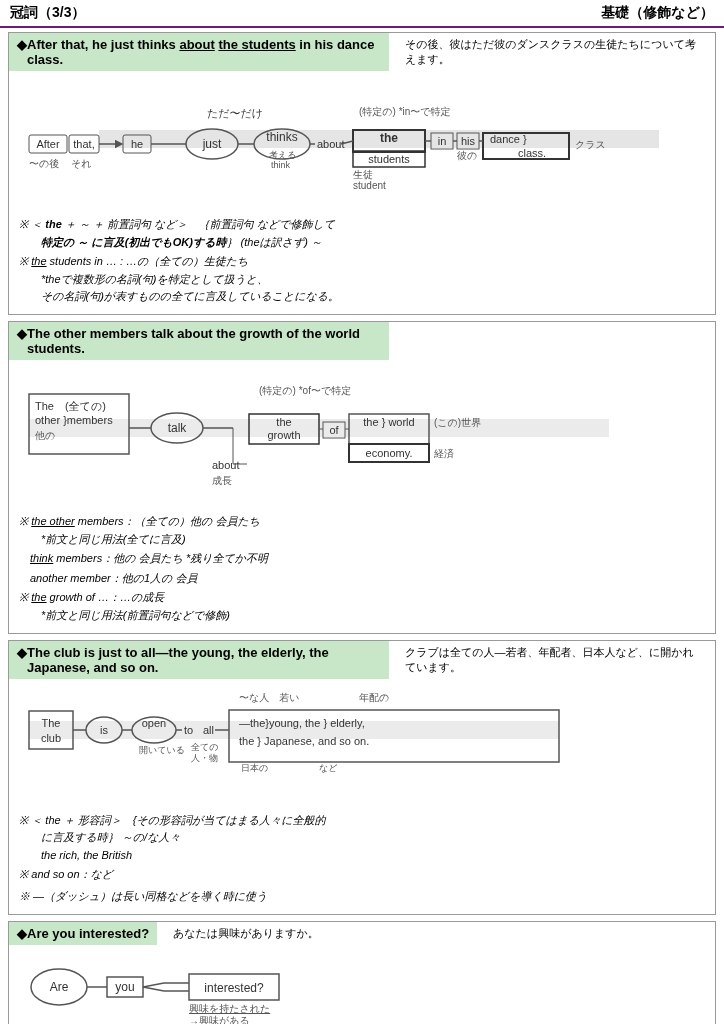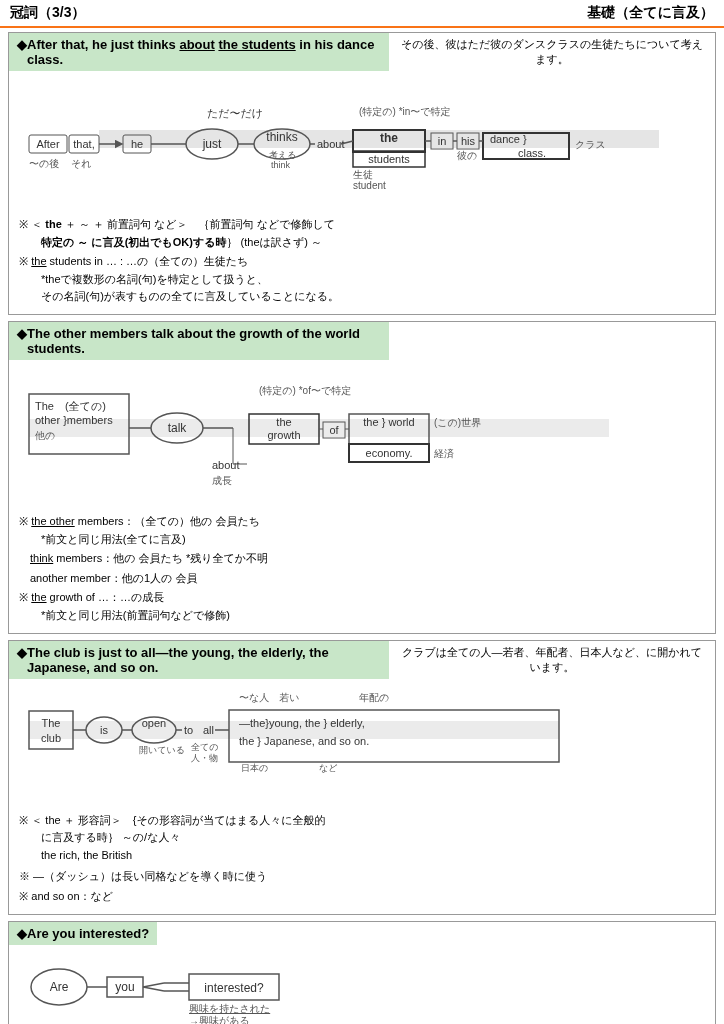--- a/index.html
+++ b/index.html
@@ -11,69 +11,70 @@
       min-height: 1024px;
       position: relative;
     }
 
     
     .header {
       display: flex;
       justify-content: space-between;
       align-items: center;
       padding: 4px 10px;
-      border-bottom: 2px solid #f97316;
+      border-bottom: 2px solid #701a75;
       background: #fff;
     }
     .header-left { font-size: 14px; font-weight: bold; }
     .header-right { font-size: 14px; font-weight: bold; }
 
     
     .section {
       border: 1px solid #999;
       margin: 6px 8px;
       padding: 0;
     }
 
     
     .notes-area {
       padding: 4px 10px 6px 10px;
       font-size: 11px;
       line-height: 1.6;
     }
     .note-line {
       margin-bottom: 2px;
+      font-style: italic;
     }
     .underline { text-decoration: underline; }
     .bold { font-weight: bold; }
 
     .section-header-text {
       background: #c8e6c8;
       padding: 4px 8px;
       font-size: 13px;
       font-weight: bold;
       display: flex;
       align-items: flex-start;
       flex: 0 0 auto;
       max-width: 380px;
     }
 
     .section-jp {
       font-size: 11px;
-      padding: 4px 8px;
+      padding: 4px 16px;
       flex: 1;
-      text-align: center;
+      text-align: left;
     }
   </style>
 </head>
 <body>
 
 <div class="header">
   <span class="header-left">冠詞（3/3）</span>
-  <span class="header-right">基礎（全てに言及）</span>
+  <span class="header-right">基礎（修飾など）</span>
 </div>
 
 <div class="section" style="margin-top:4px;">
   <div style="display:flex; align-items:stretch;">
     <div class="section-header-text">
       <span class="diamond">◆</span>
       <span>After that, he just thinks <span class="underline">about</span> <span class="bold underline">the students</span> in his dance class.</span>
     </div>
     <div class="section-jp">その後、彼はただ彼のダンスクラスの生徒たちについて考えます。</div>
   </div>
@@ -280,31 +281,32 @@
       <line x1="103" y1="47" x2="113" y2="47" stroke="#555" stroke-width="1.5"></line>
       <line x1="157" y1="47" x2="163" y2="47" stroke="#555" stroke-width="1.5"></line>
       <line x1="196" y1="47" x2="210" y2="47" stroke="#555" stroke-width="1.5"></line>
     </svg>
   </div>
 
   <div class="notes-area">
     <div class="note-line">※ ＜ the ＋ 形容詞＞　{その形容詞が当てはまる人々に全般的<br>
     　　に言及する時｝ ～の/な人々<br>
     　　the rich, the British</div>
+    <div class="note-line">※ and so on：など</div>
     <div class="note-line" style="margin-top:4px;">※ —（ダッシュ）は長い同格などを導く時に使う</div>
-    <div class="note-line">※ and so on：など</div>
   </div>
 </div>
 
 <div class="section">
   <div style="display:flex; align-items:stretch;">
     <div class="section-header-text">
       <span class="diamond">◆</span>
       <span>Are you interested?</span>
     </div>
+    <div class="section-jp">あなたは興味がありますか。</div>
   </div>
 
   <div style="padding: 4px 10px 4px 10px;">
     <svg width="700" height="90">
 
       <ellipse cx="40" cy="38" rx="28" ry="18" fill="none" stroke="#555" stroke-width="1.5"></ellipse>
       <text x="40" y="42" font-size="12" text-anchor="middle" fill="#333">Are</text>
 
       <rect x="88" y="28" width="36" height="20" fill="none" stroke="#555" stroke-width="1.5"></rect>
       <text x="106" y="42" font-size="12" text-anchor="middle" fill="#333">you</text>

